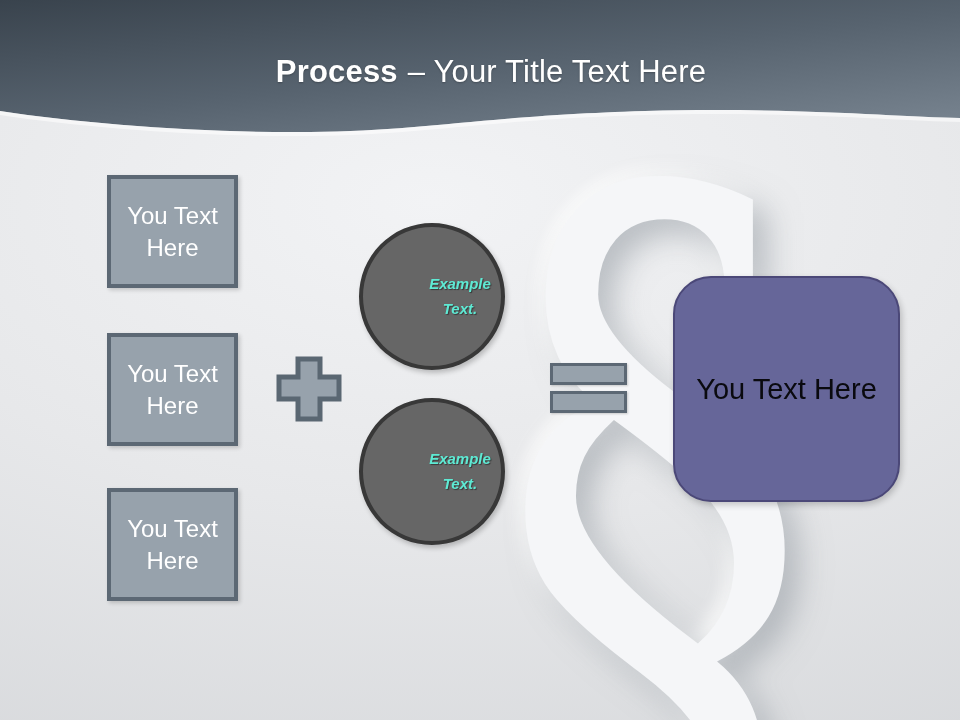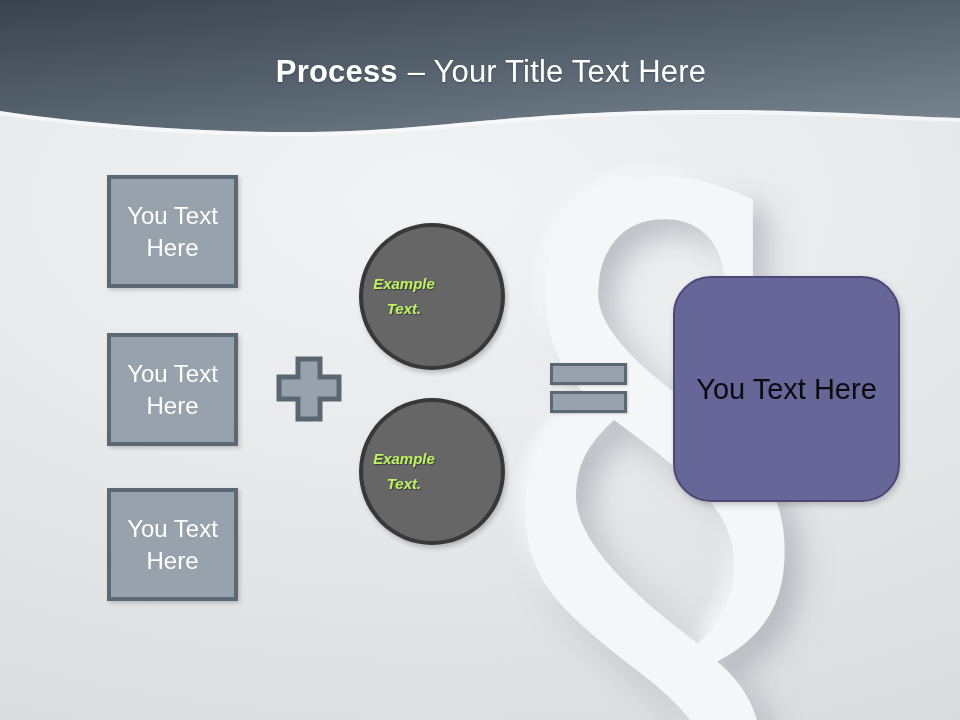--- a/index.html
+++ b/index.html
@@ -88,23 +88,23 @@
     position: absolute;
     left: 359px;
     width: 146px;
     height: 147px;
     border-radius: 50%;
     background: #666666;
     border: 4px solid #383838;
     box-shadow: 2px 3px 5px rgba(0,0,0,0.22);
     display: flex;
     align-items: center;
-    justify-content: flex-start;
-    text-align: center;
-    color: #bef264;
+    justify-content: flex-end;
+    text-align: center;
+    color: #5eead4;
     font-size: 15px;
     font-weight: 700;
     font-style: italic;
     line-height: 1.65;
     text-shadow: 1px 1px 1px rgba(0,0,0,0.45);
   }
   .example-circle .lbl { width: 82px; }
   .c1 { top: 223px; }
   .c2 { top: 398px; }
 

